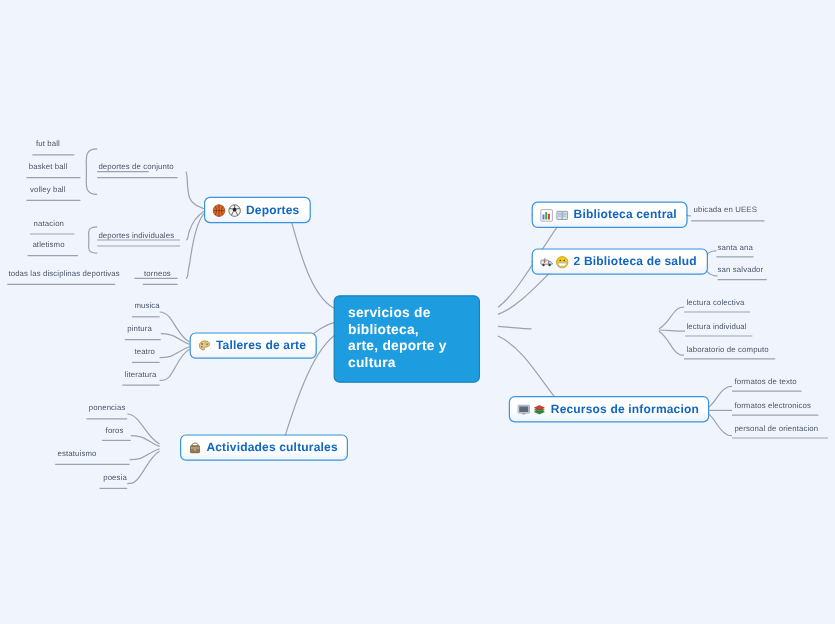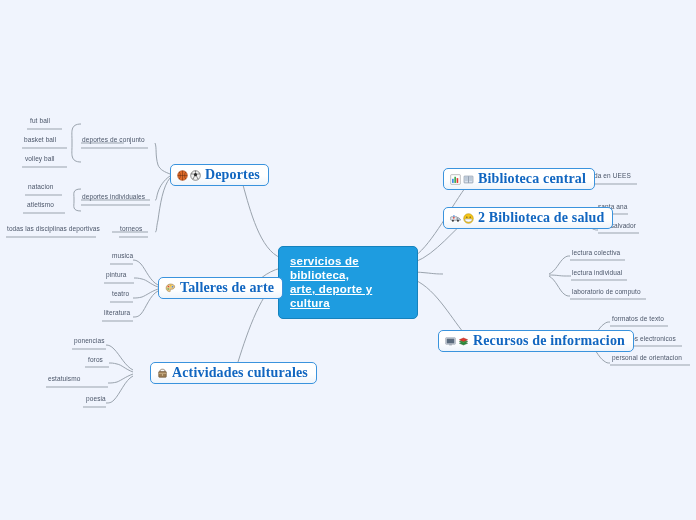--- a/index.html
+++ b/index.html
@@ -53,24 +53,23 @@
     background: linear-gradient(to bottom, #ffffff 0%, #ffffff 55%, #eef4fb 100%);
     border: 1.5px solid #3a93dd;
     border-radius: 5px;
     padding: 3px 8px 3px 6px;
     height: 22px;
     z-index: 5;
   }
   .branch-label {
     color: #1166c0;
     font-weight: bold;
-    font-size: 14px;
+    font-size: 10px;
     letter-spacing: 0.15px;
     white-space: nowrap;
-    font-family: Liberation Serif, serif;
   }
   .node-icons {
     display: flex;
     align-items: center;
     gap: 2px;
     flex: 0 0 auto;
   }
   .node-icons svg { display: block; }
 
   
@@ -168,21 +167,21 @@
 
       <path d="M588,341 C595,338 598,328 604,324 C607,322 607,322 610,322"></path>
       <path d="M588,342 C596,342 599,342 604,342 C607,342 607,342 610,342"></path>
       <path d="M588,343 C595,347 598,357 604,361 C607,363 607,363 610,363"></path>
       <path d="M610,326 L668,326"></path>
       <path d="M610,346 L682,346"></path>
       <path d="M610,365 L690,365"></path>
     </g>
   </svg>
 
-  <div class="root-node" style="left:278px; top:246px; width:140px;text-decoration:underline;">servicios de biblioteca,
+  <div class="root-node" style="left:278px; top:246px; width:122px;">servicios de biblioteca,
 arte, deporte y cultura</div>
 
   <div class="branch-node" style="left:170px; top:164px;">
     <span class="node-icons">
       <svg width="11" height="11" viewBox="0 0 16 16">
         <circle cx="8" cy="8" r="7" fill="#e06a28" stroke="#a8491a" stroke-width="1"></circle>
         <path d="M1.2 8h13.6 M8 1v14 M3 2.6c2.6 2.4 2.6 8.4 0 10.8 M13 2.6c-2.6 2.4-2.6 8.4 0 10.8" fill="none" stroke="#6b2f10" stroke-width="0.8"></path>
       </svg>
       <svg width="11" height="11" viewBox="0 0 16 16">
         <circle cx="8" cy="8" r="7" fill="#f2f2f2" stroke="#5a5a5a" stroke-width="1"></circle>
@@ -280,21 +279,21 @@
   </div>
 
   <div class="leaf" style="left:598px; top:203px;">santa ana</div>
   <div class="leaf" style="left:598px; top:222px;">san salvador</div>
 
 
   <div class="leaf" style="left:572px; top:249px;">lectura colectiva</div>
   <div class="leaf" style="left:572px; top:269px;">lectura individual</div>
   <div class="leaf" style="left:572px; top:288px;">laboratorio de computo</div>
 
-  <div class="branch-node" style="left:438px; top:330px;">
+  <div class="branch-node" style="left:424px; top:330px;">
     <span class="node-icons">
       <svg width="11" height="11" viewBox="0 0 16 16">
         <rect x="1" y="2.5" width="14" height="9.5" rx="0.8" fill="#e8ecf1" stroke="#7a8696" stroke-width="0.8"></rect>
         <rect x="2.4" y="3.8" width="11.2" height="7" fill="#5b6b7d"></rect>
         <rect x="6" y="12" width="4" height="1.6" fill="#9aa3ad"></rect>
       </svg>
       <svg width="11" height="11" viewBox="0 0 16 16">
         <path d="M2 10.5l6-2.6 6 2.6-6 2.6z" fill="#2f8f3e" stroke="#1d6128" stroke-width="0.7"></path>
         <path d="M2 8l6-2.6 6 2.6-6 2.6z" fill="#3faa4e" stroke="#1d6128" stroke-width="0.7"></path>
         <path d="M2 5.5l6-2.6 6 2.6-6 2.6z" fill="#e23b2e" stroke="#9a2119" stroke-width="0.7"></path>

